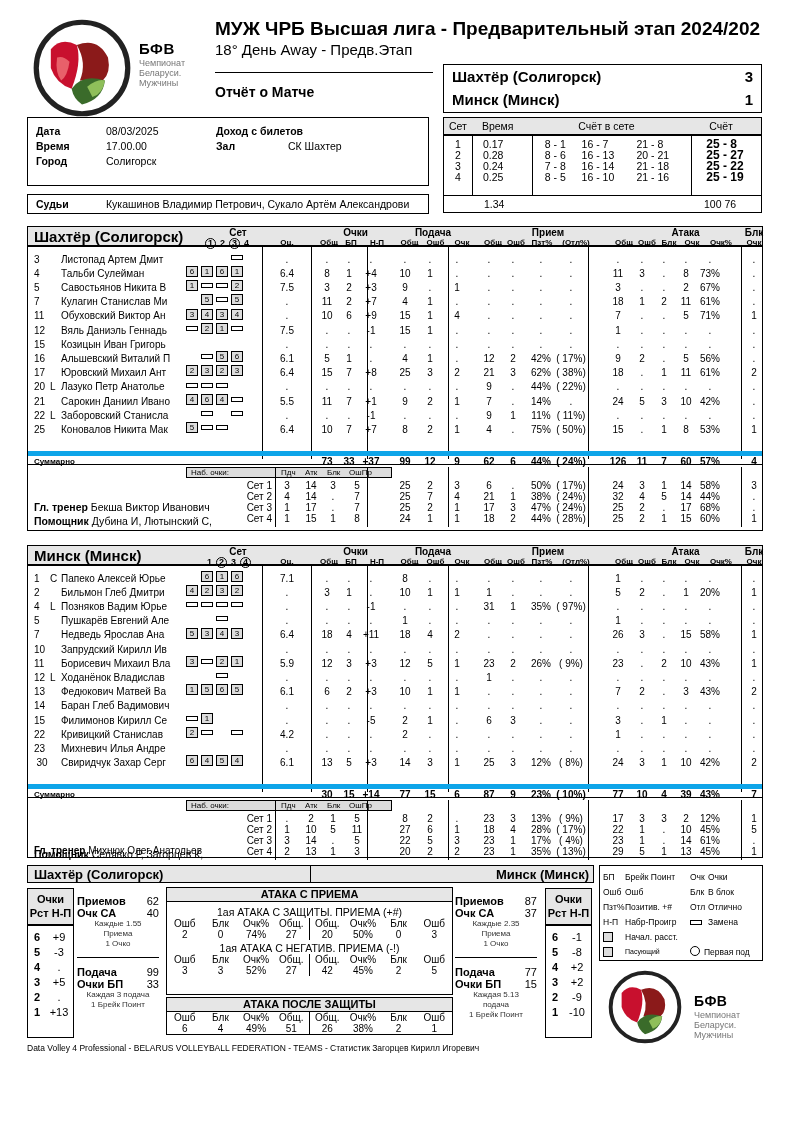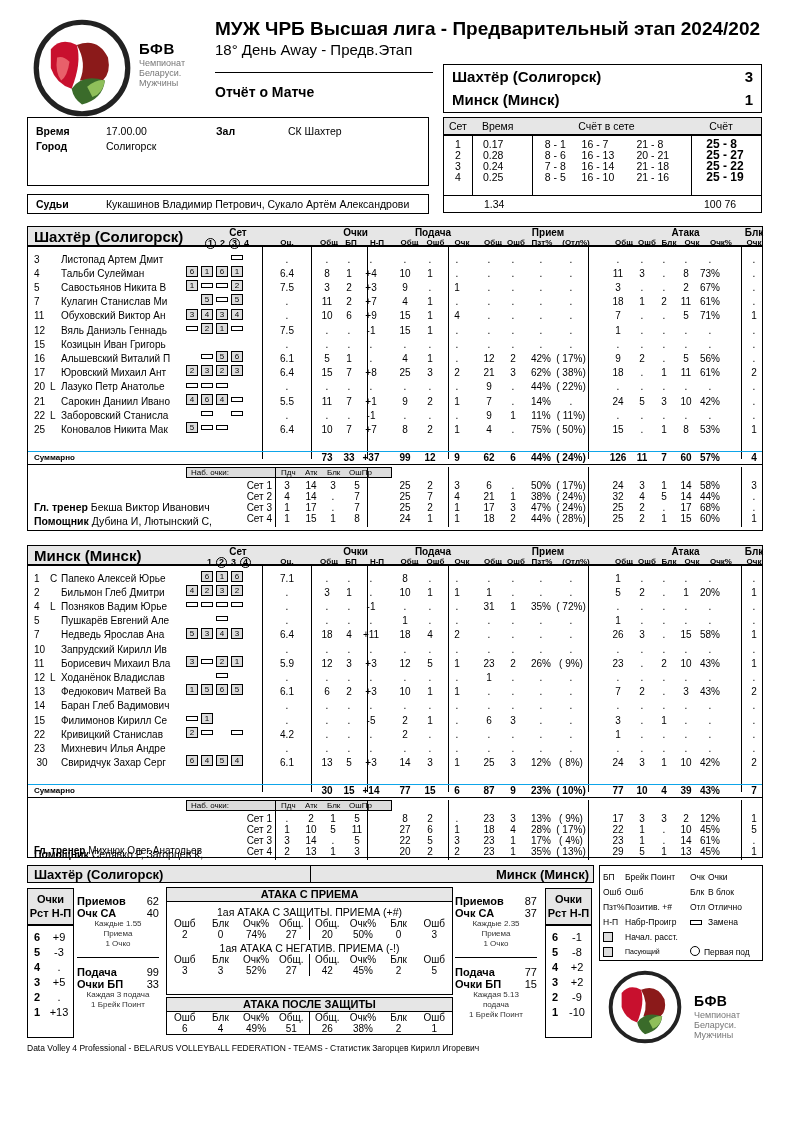--- a/index.html
+++ b/index.html
@@ -29,21 +29,21 @@
 .team-block{left:27px;width:736px;border:1px solid #000}
 .team-head{height:20px;background:#e6e6e6;border-bottom:2px solid #000;position:relative}
 .team-name{position:absolute;left:6px;top:1px;font-size:15px;font-weight:bold}
 .ghdr{position:absolute;font-size:10px;font-weight:bold;text-align:center}
 .shdr{position:absolute;font-size:8px;text-align:center;top:11px}
 .prow{position:absolute;left:0;height:14px;font-size:10px;display:flex;align-items:center;width:100%}
 .c{position:absolute;text-align:center}
 .box{display:inline-block;width:12px;height:11px;border:1px solid #000;background:#ddd;font-size:8px;line-height:9px;text-align:center;margin-right:3px;vertical-align:middle}
 .dash{display:inline-block;width:12px;height:5px;border:1px solid #000;margin-right:3px;vertical-align:middle}
 .vline{position:absolute;top:20px;width:1px;background:#000}
-.sumrow{position:absolute;left:0;width:100%;height:14px;border-top:1px solid #0ea5e9;border-bottom:1px solid #000;font-size:10px;font-weight:bold}
+.sumrow{position:absolute;left:0;width:100%;height:14px;border-top:5px solid #0ea5e9;border-bottom:1px solid #000;font-size:10px;font-weight:bold}
 .setsrow{position:absolute;left:0;height:11px;font-size:10px;width:100%}
 .bottom-head{left:27px;top:865px;width:567px;height:18px;border:1px solid #000;background:#e6e6e6;font-size:13px;font-weight:bold}
 .rot-box{border:1px solid #000;width:47px;height:150px}
 .rot-head{background:#e6e6e6;border-bottom:2px solid #000;height:37px;text-align:center;font-size:11px;font-weight:bold;line-height:14px;padding-top:3px}
 .rot-row{display:flex;font-size:11px;height:15px;align-items:center}
 .rot-row b{width:18px;text-align:center}
 .att-box{border:1px solid #000}
 .att-title{background:#e6e6e6;border-bottom:1px solid #000;text-align:center;font-size:11px;font-weight:bold;height:14px;line-height:13px}
 .att-grid{display:flex;font-size:10px;text-align:center}
 .legend{left:599px;top:865px;width:164px;height:96px;border:1px solid #000;font-size:8.5px;padding:3px}
@@ -80,20 +80,25 @@
       <span>3</span>
     </div>
   <div class="row">
       <span>Минск (Минск)</span>
       <span>1</span>
     </div>
 </div>
 
 <div class="abs info-box">
   <div class="info-row">
+      <span class="k">Дата</span>
+      <span class="v">08/03/2025</span>
+      <span class="k2" style="width:200px">Доход с билетов</span>
+    </div>
+  <div class="info-row">
       <span class="k">Время</span>
       <span class="v">17.00.00</span>
       <span class="k2" style="width:72px">Зал</span>
       <span>СК Шахтер</span>
     </div>
   <div class="info-row">
       <span class="k">Город</span>
       <span class="v">Солигорск</span>
     </div>
 </div>
@@ -689,21 +694,21 @@
       <span class="c" style="left:244px;width:30px">.</span>
       <span class="c" style="left:287px;width:24px">.</span>
       <span class="c" style="left:309px;width:24px">.</span>
       <span class="c" style="left:331px;width:24px">-1</span>
       <span class="c" style="left:365px;width:24px">.</span>
       <span class="c" style="left:390px;width:24px">.</span>
       <span class="c" style="left:417px;width:24px">.</span>
       <span class="c" style="left:449px;width:24px">31</span>
       <span class="c" style="left:473px;width:24px">1</span>
       <span class="c" style="left:495px;width:36px">35%</span>
-      <span class="c" style="left:525px;width:36px">( 72%)</span>
+      <span class="c" style="left:525px;width:36px">( 97%)</span>
       <span class="c" style="left:578px;width:24px">.</span>
       <span class="c" style="left:602px;width:24px">.</span>
       <span class="c" style="left:624px;width:24px">.</span>
       <span class="c" style="left:646px;width:24px">.</span>
       <span class="c" style="left:670px;width:24px">.</span>
       <span class="c" style="left:714px;width:24px">.</span>
     </div>
     <div class="prow" style="top:67.6px">
       <span class="c" style="left:6px;width:16px;text-align:left">5</span>
       <span class="c" style="left:22px;width:10px;text-align:left"></span>

